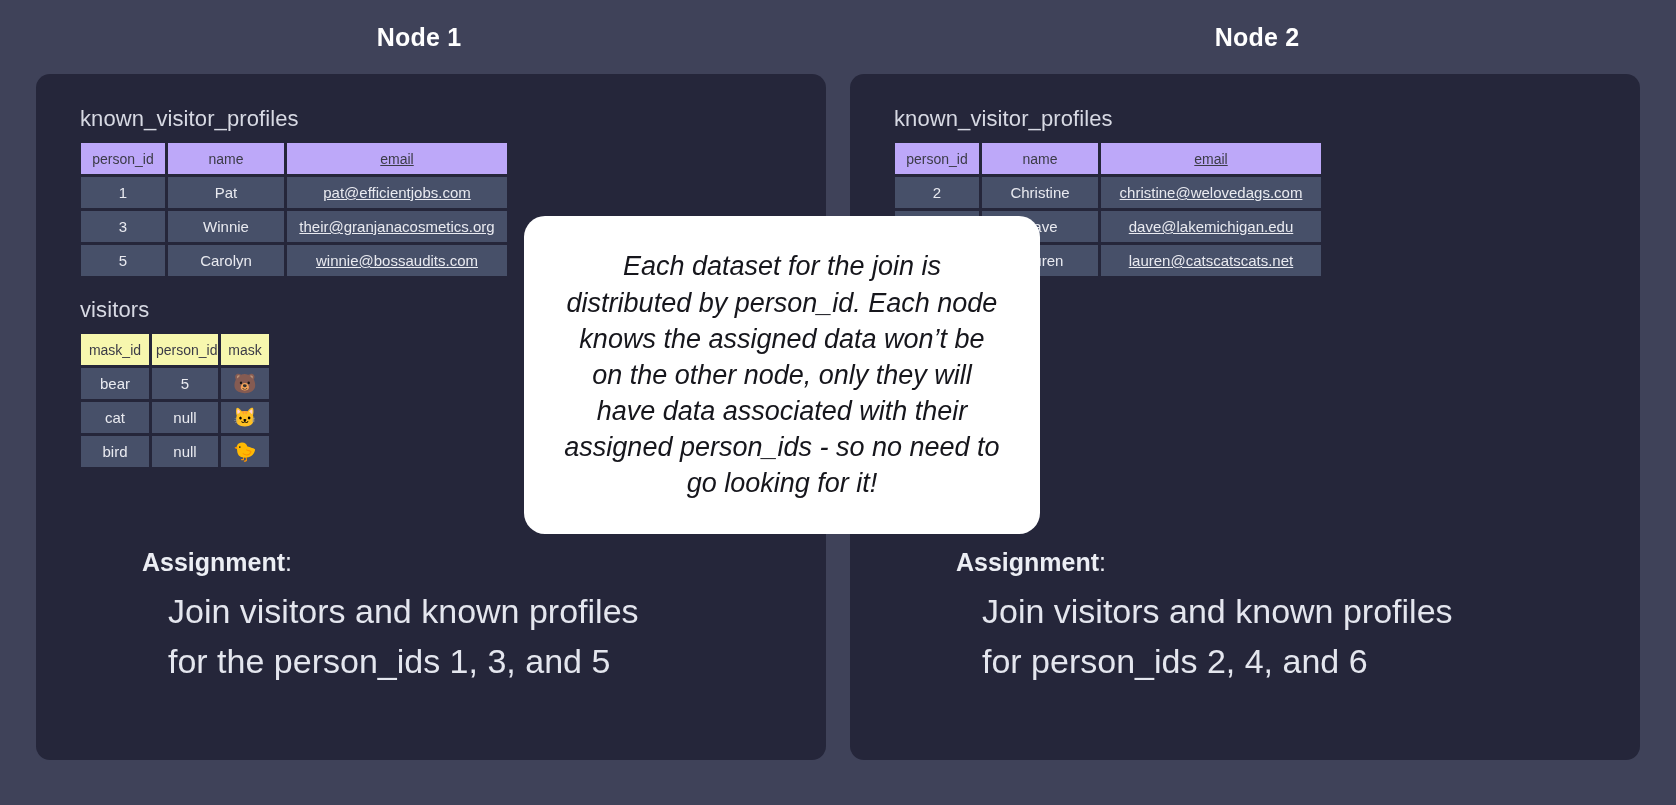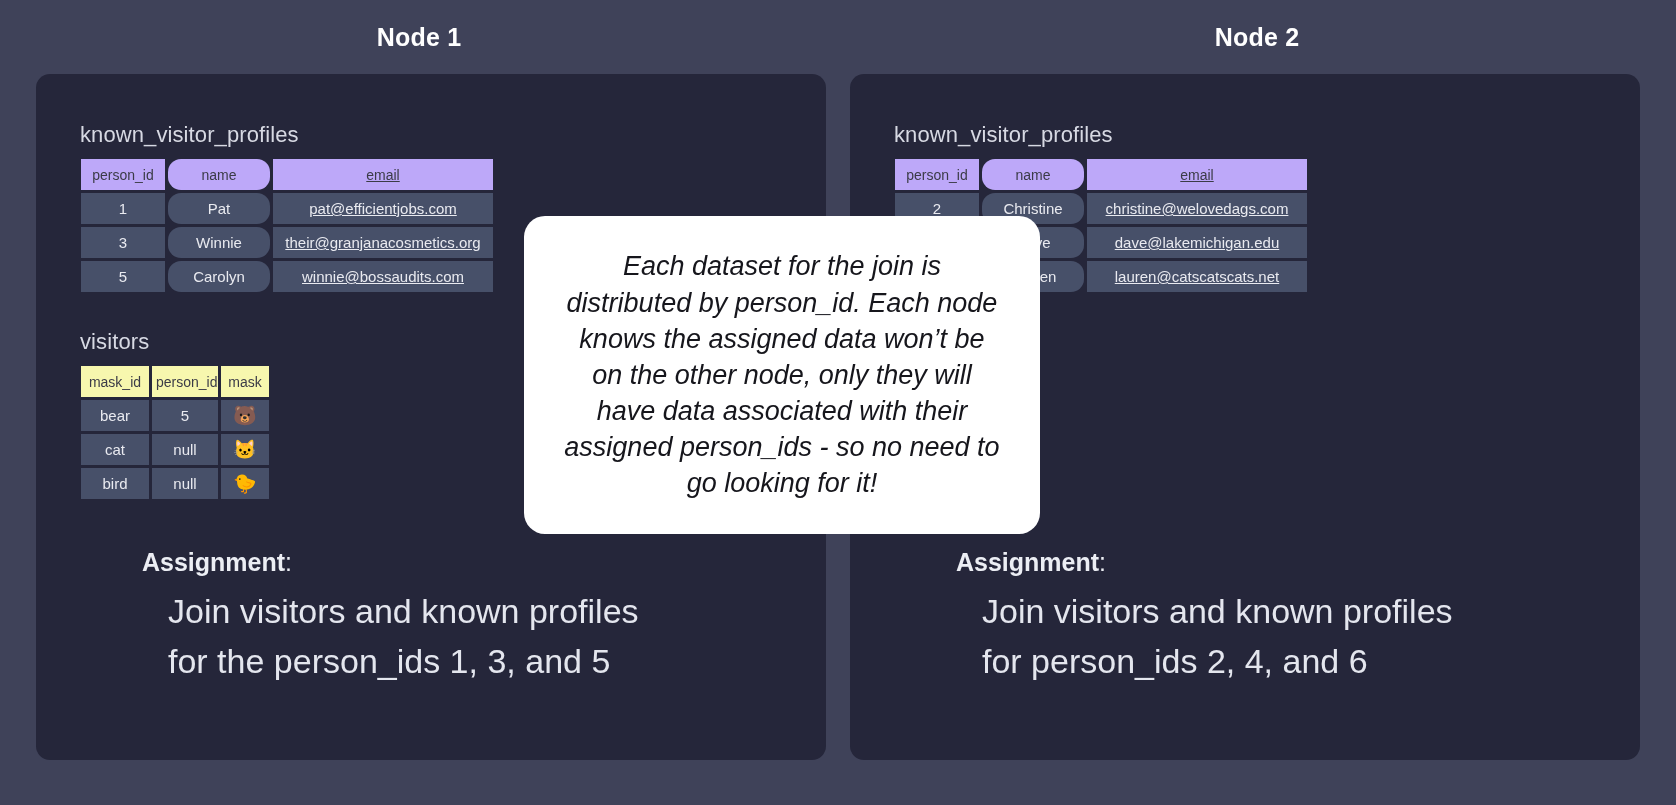--- a/index.html
+++ b/index.html
@@ -60,21 +60,21 @@
     border-radius: 14px;
     box-sizing: border-box;
     padding: 32px 0 0 42px;
   }
 
   
   .table-title {
     color: #d7d9e3;
     font-size: 22px;
     font-weight: 400;
-    margin: 16px 0 8px 2px;
+    margin: 0 0 8px 2px;
     letter-spacing: 0.1px;
   }
   .tbl {
     border-collapse: separate;
     border-spacing: 3px;
     table-layout: fixed;
   }
   .tbl td, .tbl th {
     height: 31px;
     padding: 0 4px;
@@ -93,21 +93,21 @@
     background: #475069;
     color: #e9eaf0;
     font-size: 15px;
   }
   .hdr-purple { background: #bda8f9; }
   .hdr-yellow { background: #f7f7ae; }
 
   
   .profiles { margin: 0 0 0 0; width: 404px; }
   .profiles .c-id    { width: 84px; }
-  .profiles .c-name  { width: 102px; border-radius: 13px; }
+  .profiles .c-name  { width: 116px; }
   .profiles .c-email { width: 220px; text-decoration: underline; }
 
   
   .visitors { width: 182px; }
   .visitors .c-mask    { width: 68px; }
   .visitors .c-person  { width: 66px; }
   .visitors .c-emoji   { width: 48px; }
   .visitors .emoji-cell { font-size: 19px; line-height: 1; }
 
   .section-gap { height: 18px; }

